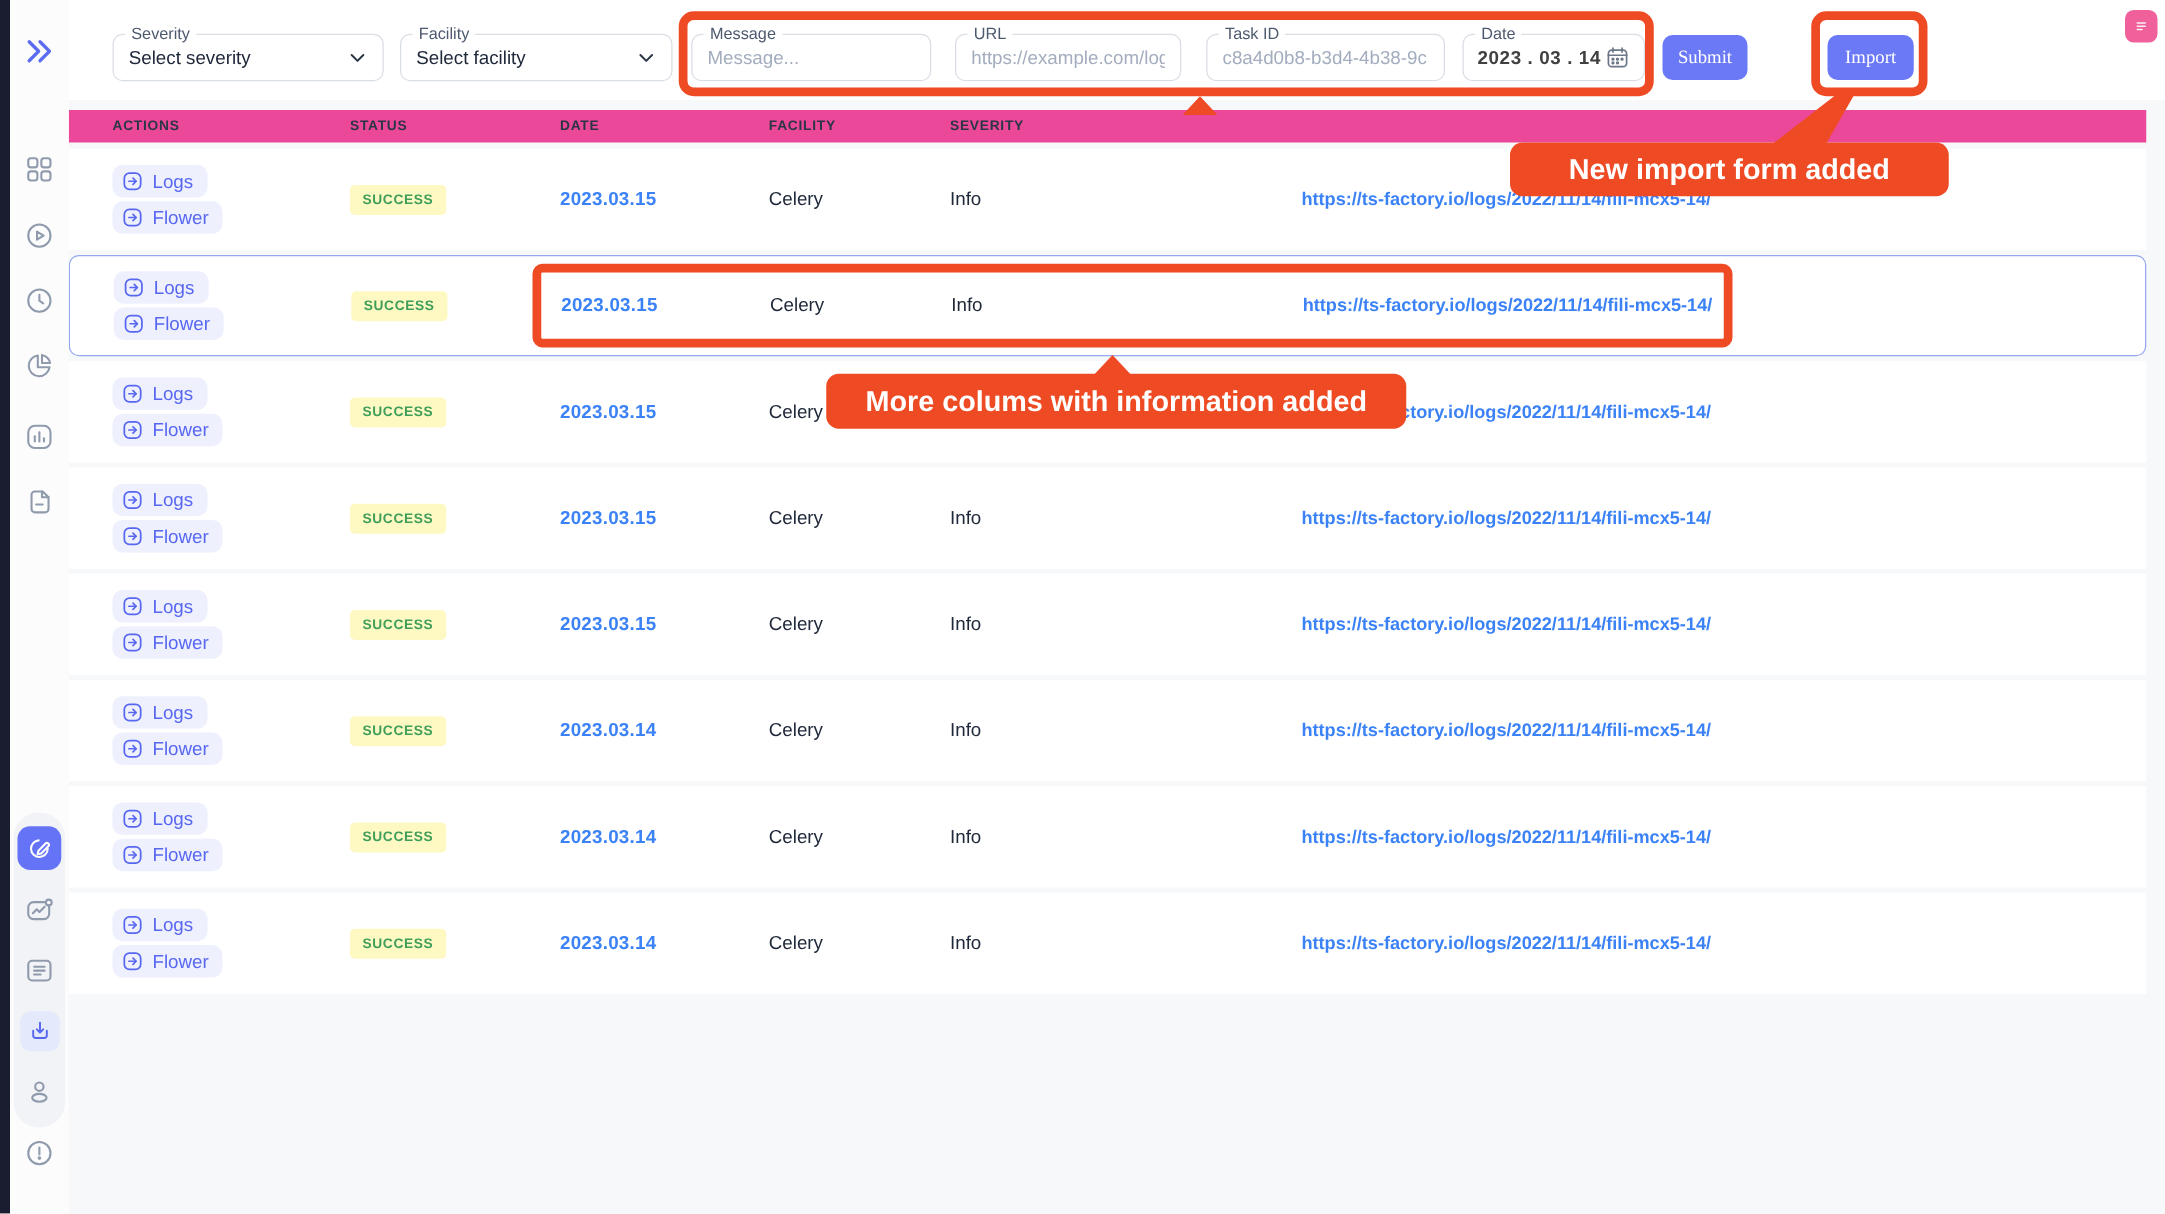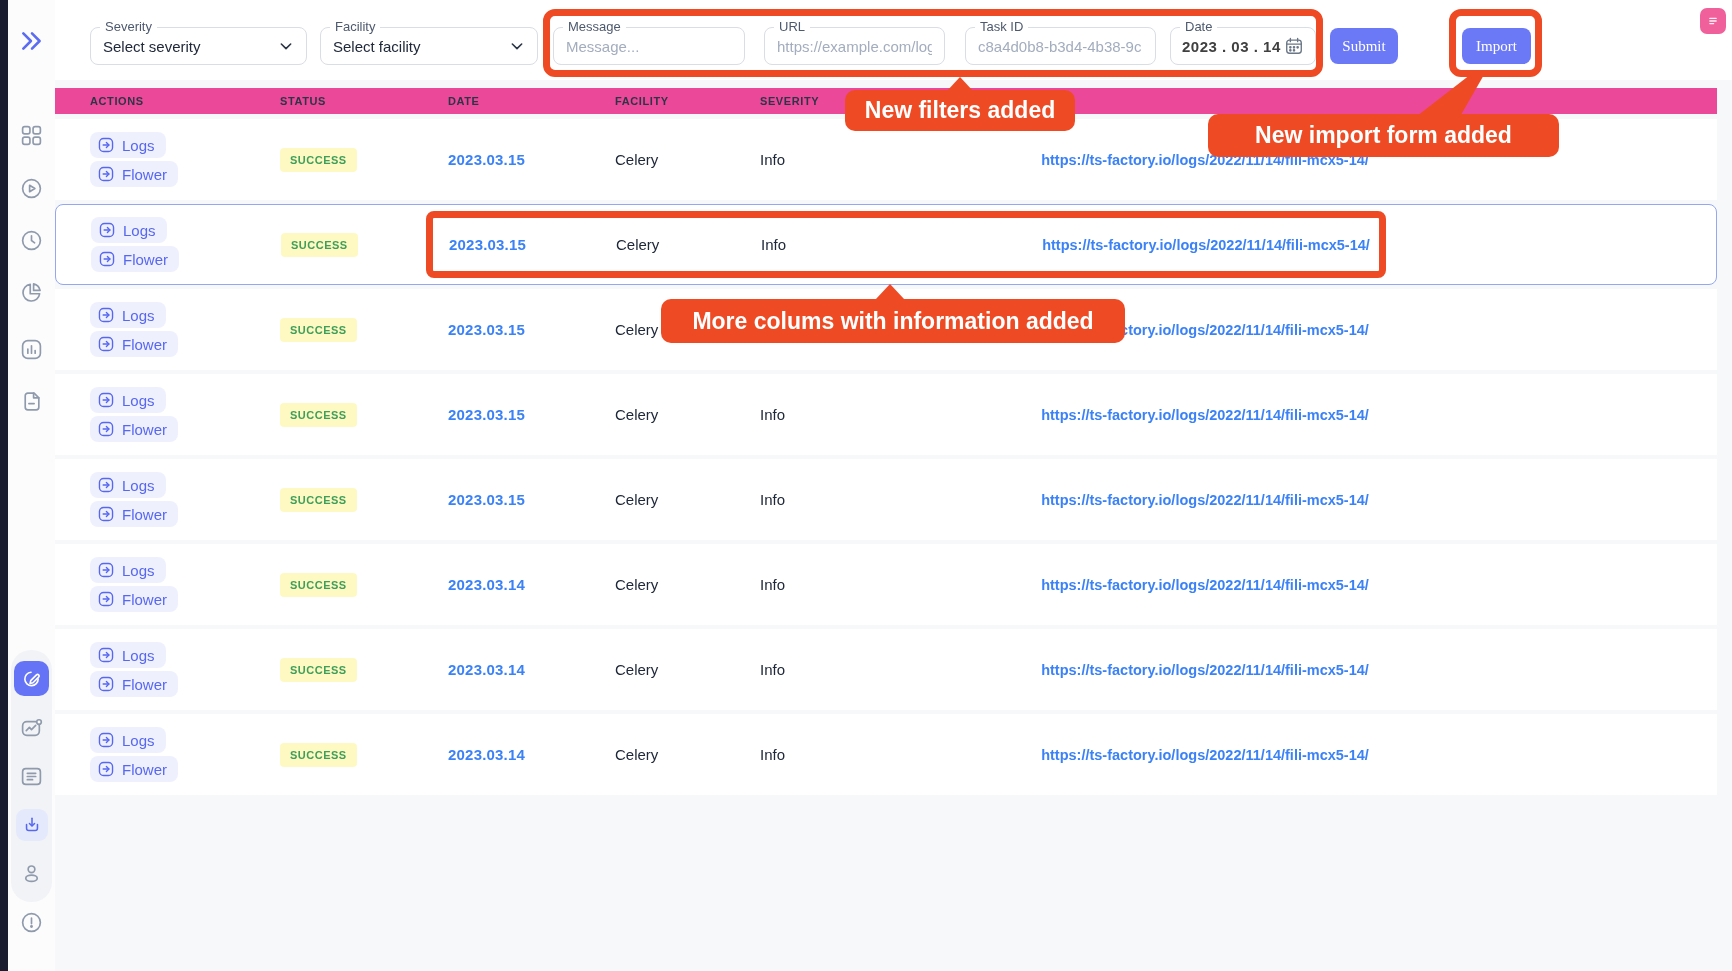--- a/index.html
+++ b/index.html
@@ -450,20 +450,19 @@
     <div class="cell date">2023.03.14</div>
     <div class="cell fac">Celery</div>
     <div class="cell sev">Info</div>
     <div class="cell url">https://ts-factory.io/logs/2022/11/14/fili-mcx5-14/</div>
     <div class="cell"></div>
 
   </div>
 </div>
 
   <div class="tri-up tri-filters"></div>
-  <div class="callout co-filters">New filters added</div>
 
   <div class="tail-import"></div>
   <div class="callout co-import">New import form added</div>
 
   <div class="tri-up tri-columns"></div>
   <div class="callout co-columns">More colums with information added</div>
 </div>
 
 </body></html>

